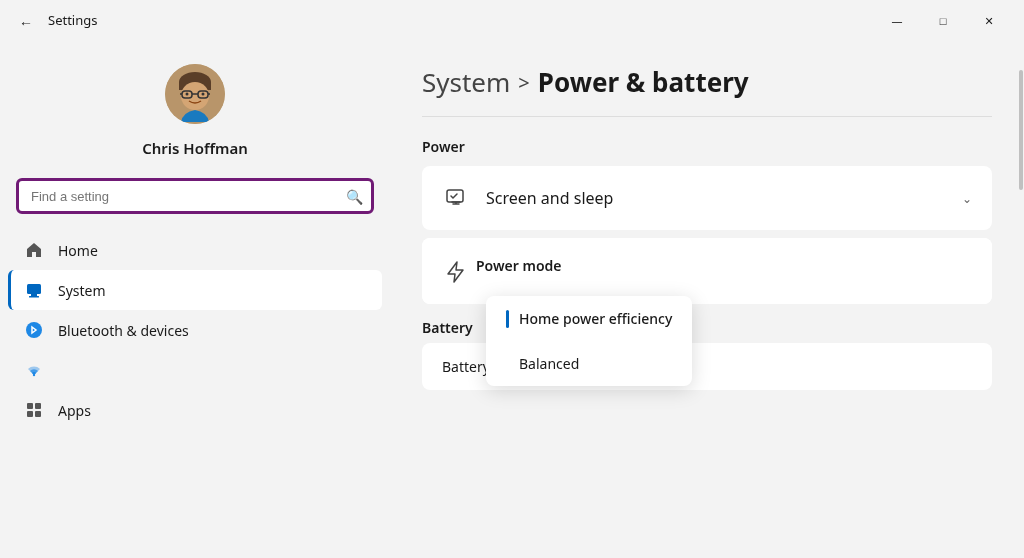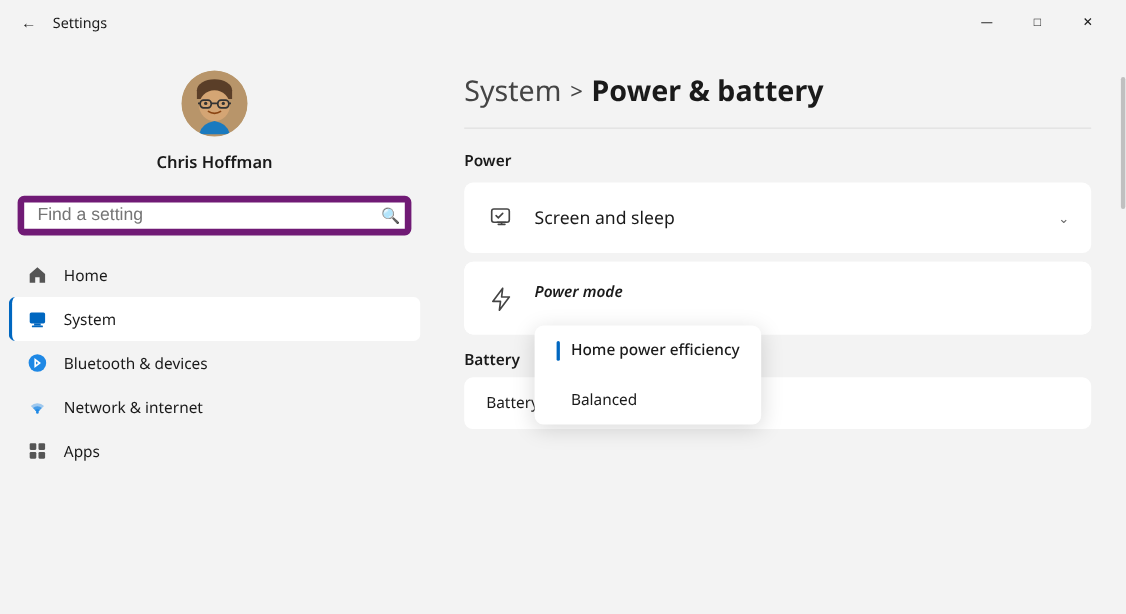--- a/index.html
+++ b/index.html
@@ -96,24 +96,24 @@
       color: #1a1a1a;
     }
 
     .search-box {
       margin: 0 16px 16px 16px;
       position: relative;
     }
     .search-input {
       width: 100%;
       height: 36px;
-      border: 6px solid #701a75;
+      border: 3px solid #701a75;
       border-radius: 6px;
       padding: 0 36px 0 12px;
-      font-size: 16px;
+      font-size: 13px;
       background: white;
       color: #666;
       outline: none;
     }
     .search-icon-wrap {
       position: absolute;
       right: 10px;
       top: 50%;
       transform: translateY(-50%);
       color: #666;
@@ -221,23 +221,22 @@
     }
 
     
     .power-mode-card {
       background: white;
       border-radius: 8px;
       margin-bottom: 8px;
       padding: 18px 20px;
       display: flex;
       align-items: flex-start;
-      gap: 16px;
+      gap: 6px;
       position: relative;
-      font-style: italic;
     }
     .power-mode-icon {
       width: 28px;
       height: 28px;
       flex-shrink: 0;
       display: flex;
       align-items: center;
       justify-content: center;
       color: #444;
       margin-top: 2px;
@@ -420,21 +419,20 @@
 
     <div class="nav-item">
       <div class="nav-icon">
         <svg width="18" height="18" viewBox="0 0 18 18" fill="none">
           <path d="M9 14l-6-6a8.5 8.5 0 0112 0L9 14z" fill="#1e88e5" opacity="0.4"></path>
           <path d="M9 14l-4-4a5.5 5.5 0 018 0L9 14z" fill="#1e88e5" opacity="0.7"></path>
           <path d="M9 14l-2-2a2.5 2.5 0 014 0L9 14z" fill="#1e88e5"></path>
           <circle cx="9" cy="14" r="1.2" fill="#1e88e5"></circle>
         </svg>
       </div>
-      <span>Network &amp; internet</span>
     </div>
 
 
     <div class="nav-item">
       <div class="nav-icon">
         <svg width="18" height="18" viewBox="0 0 18 18" fill="none">
           <rect x="2" y="2" width="6" height="6" rx="1" fill="#555"></rect>
           <rect x="10" y="2" width="6" height="6" rx="1" fill="#555"></rect>
           <rect x="2" y="10" width="6" height="6" rx="1" fill="#555"></rect>
           <rect x="10" y="10" width="6" height="6" rx="1" fill="#555"></rect>

